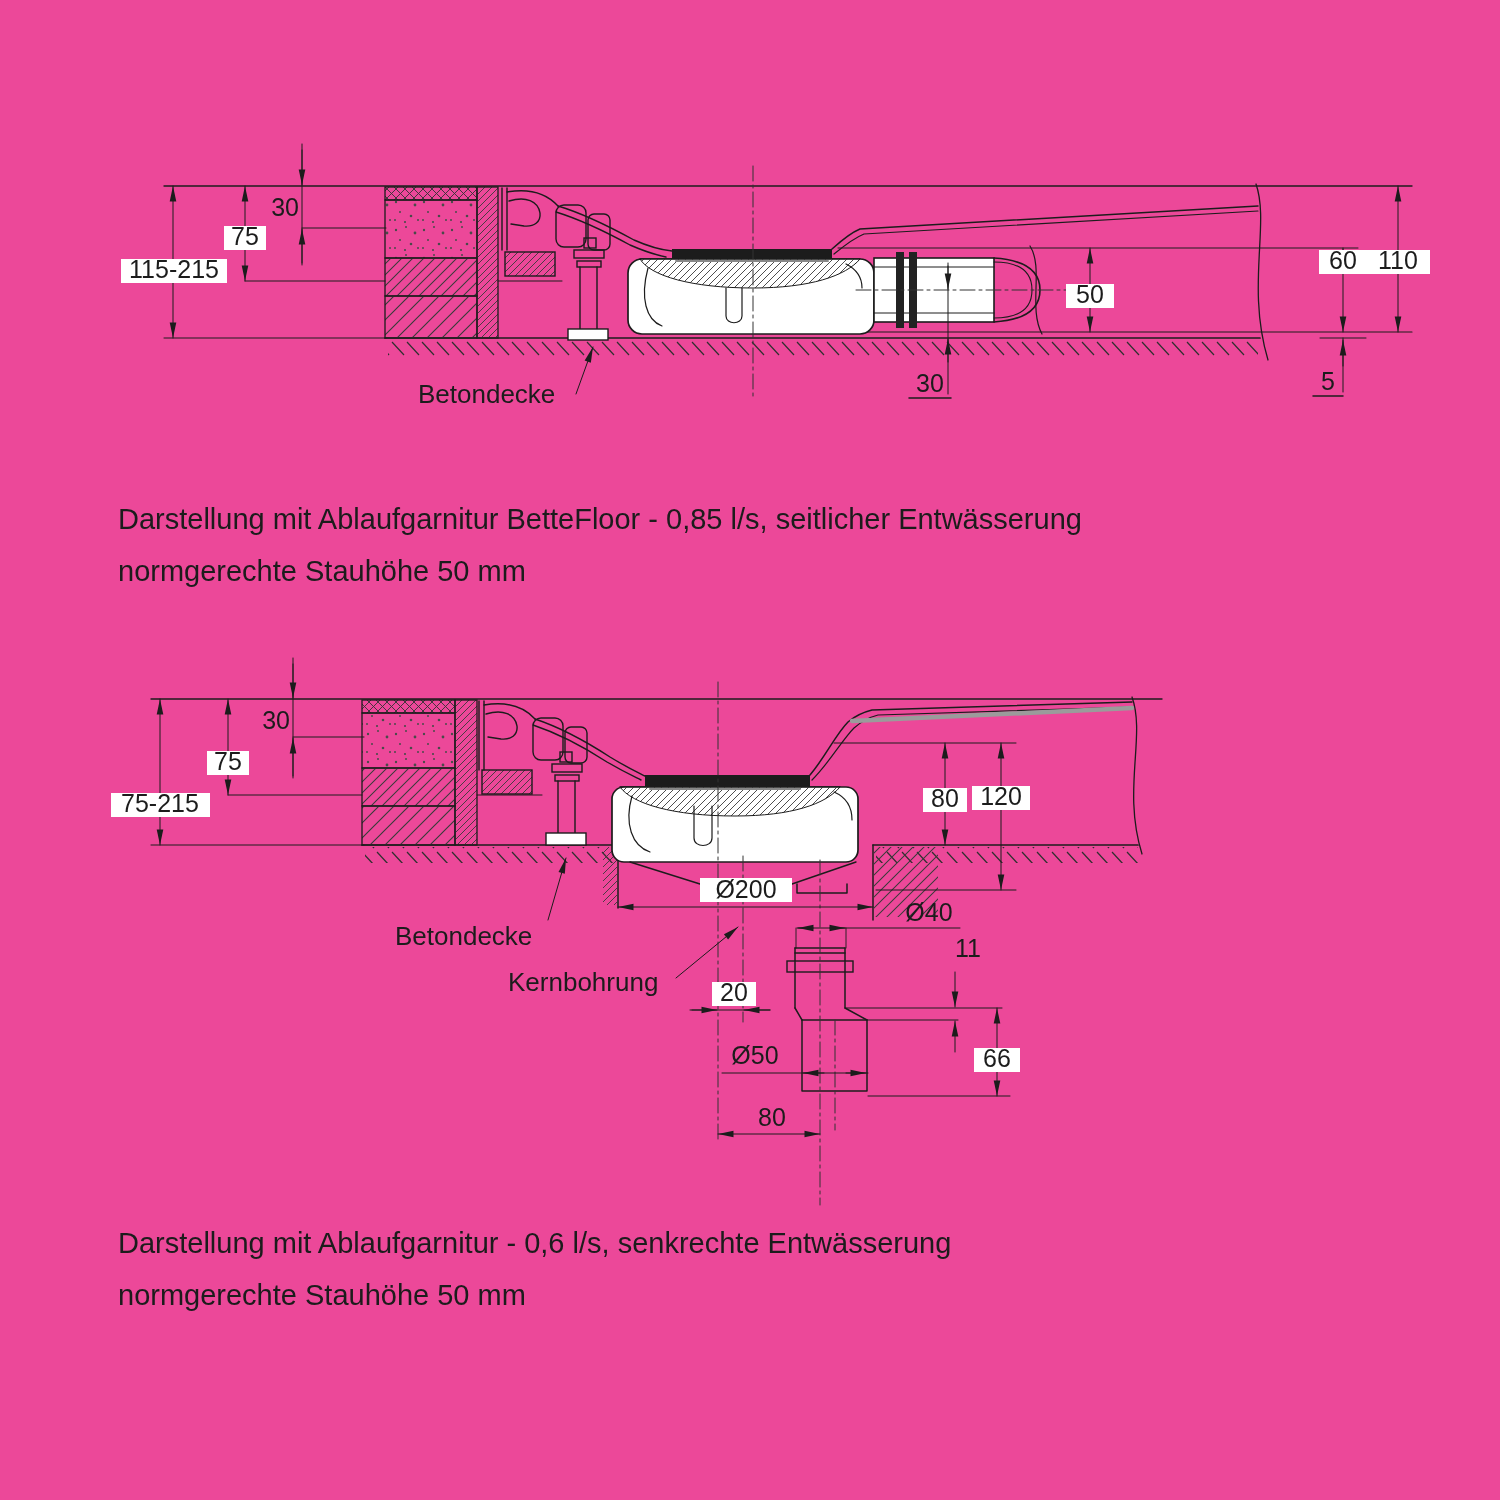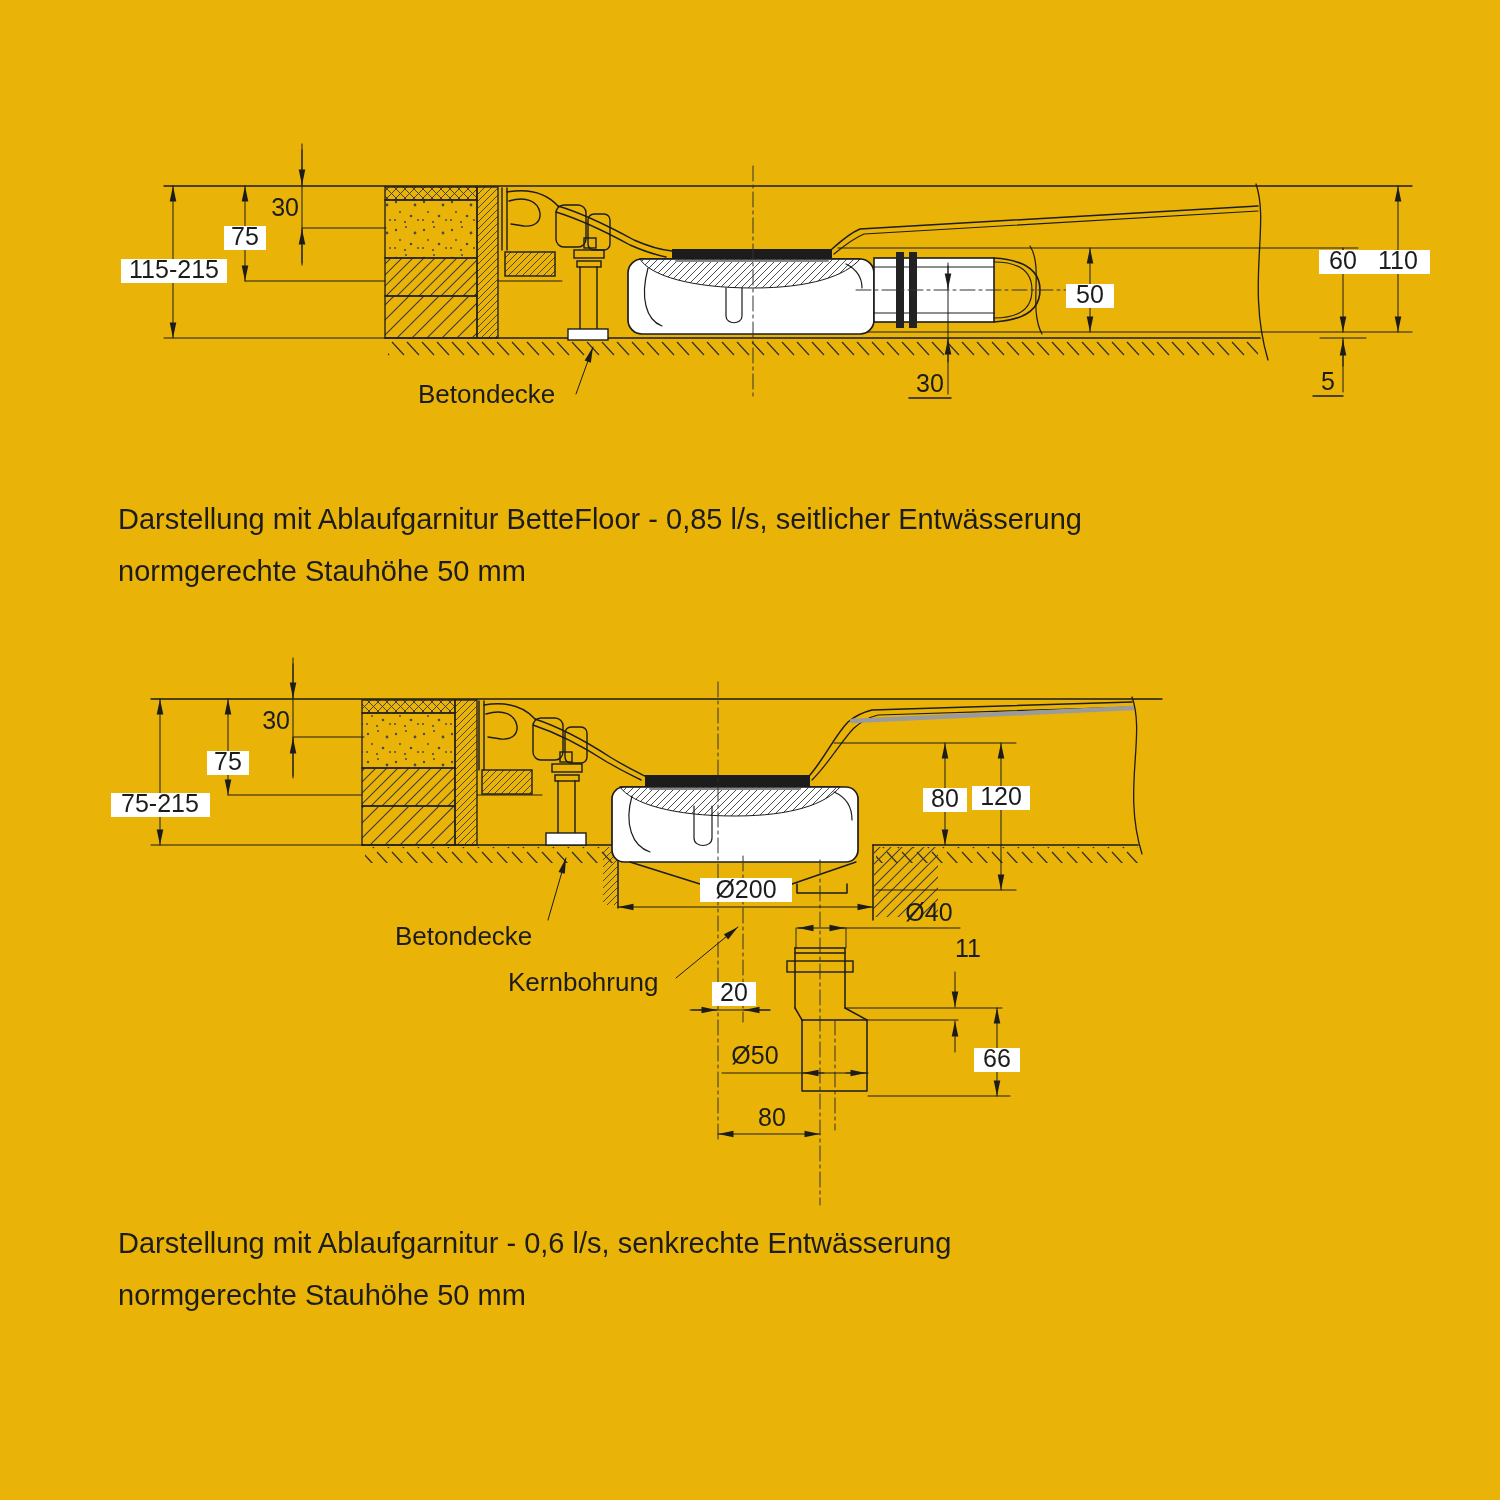--- a/index.html
+++ b/index.html
@@ -1,16 +1,16 @@
 <!DOCTYPE html>
 <html><head>
 <meta charset="utf-8">
 <style>
   html,body{margin:0;padding:0;background:#fff;}
-  .page{position:relative;width:1500px;height:1500px;background:#eab308;overflow:hidden;
+  .page{position:relative;width:1500px;height:1500px;background:#ec4899;overflow:hidden;
         font-family:"Liberation Sans", sans-serif;}
   svg text{font-family:"Liberation Sans", sans-serif;fill:#1c1c1c;}
   text.dim{font-size:25px;}
   text.lbl{font-size:26px;}
   text.cap{font-size:29px;}
 </style>
 </head>
 <body>
 
 <div class="page">

